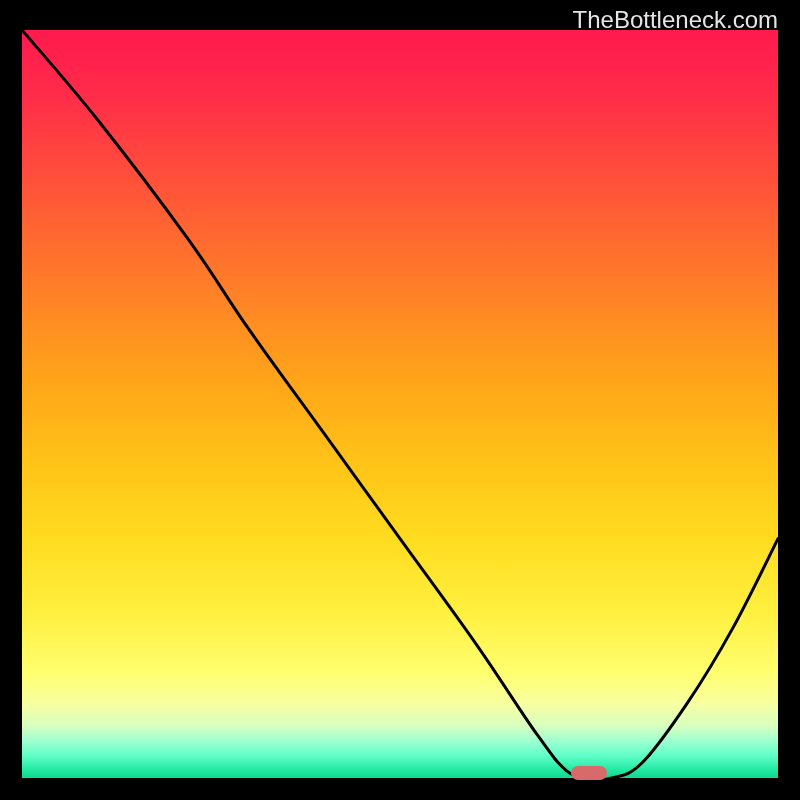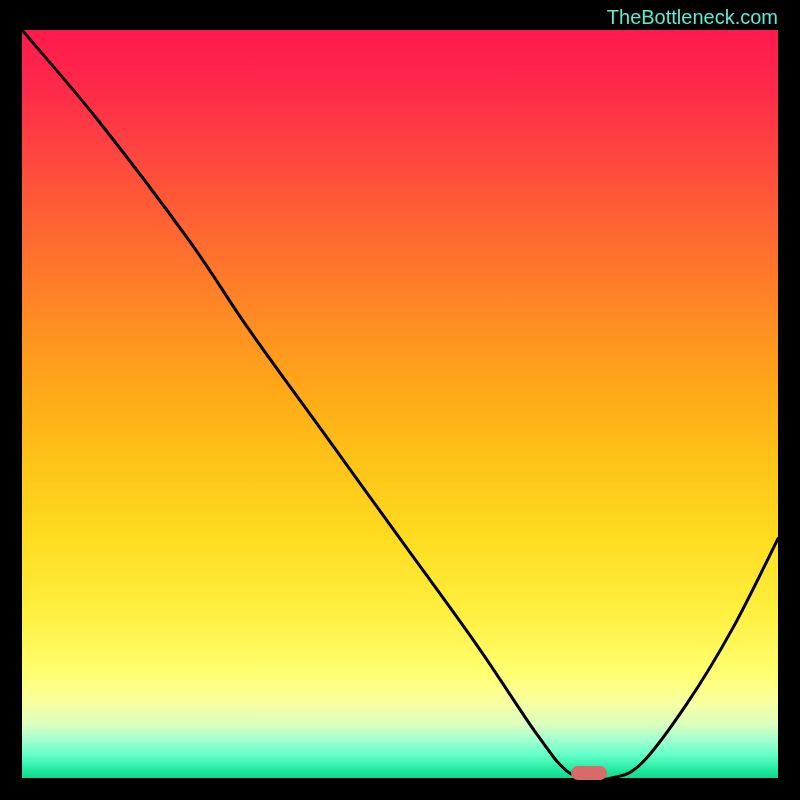--- a/index.html
+++ b/index.html
@@ -8,22 +8,22 @@
     height: 800px;
     background: #000;
     position: relative;
     font-family: Arial, sans-serif;
     overflow: hidden;
   }
   .watermark {
     position: absolute;
     top: 6px;
     right: 22px;
-    color: #5eead4;
-    font-size: 20px;
+    color: #e5e5e5;
+    font-size: 24px;
     font-weight: 500;
     z-index: 10;
   }
   .plot-area {
     position: absolute;
     left: 22px;
     top: 30px;
     width: 756px;
     height: 748px;
     background: linear-gradient(to bottom,

